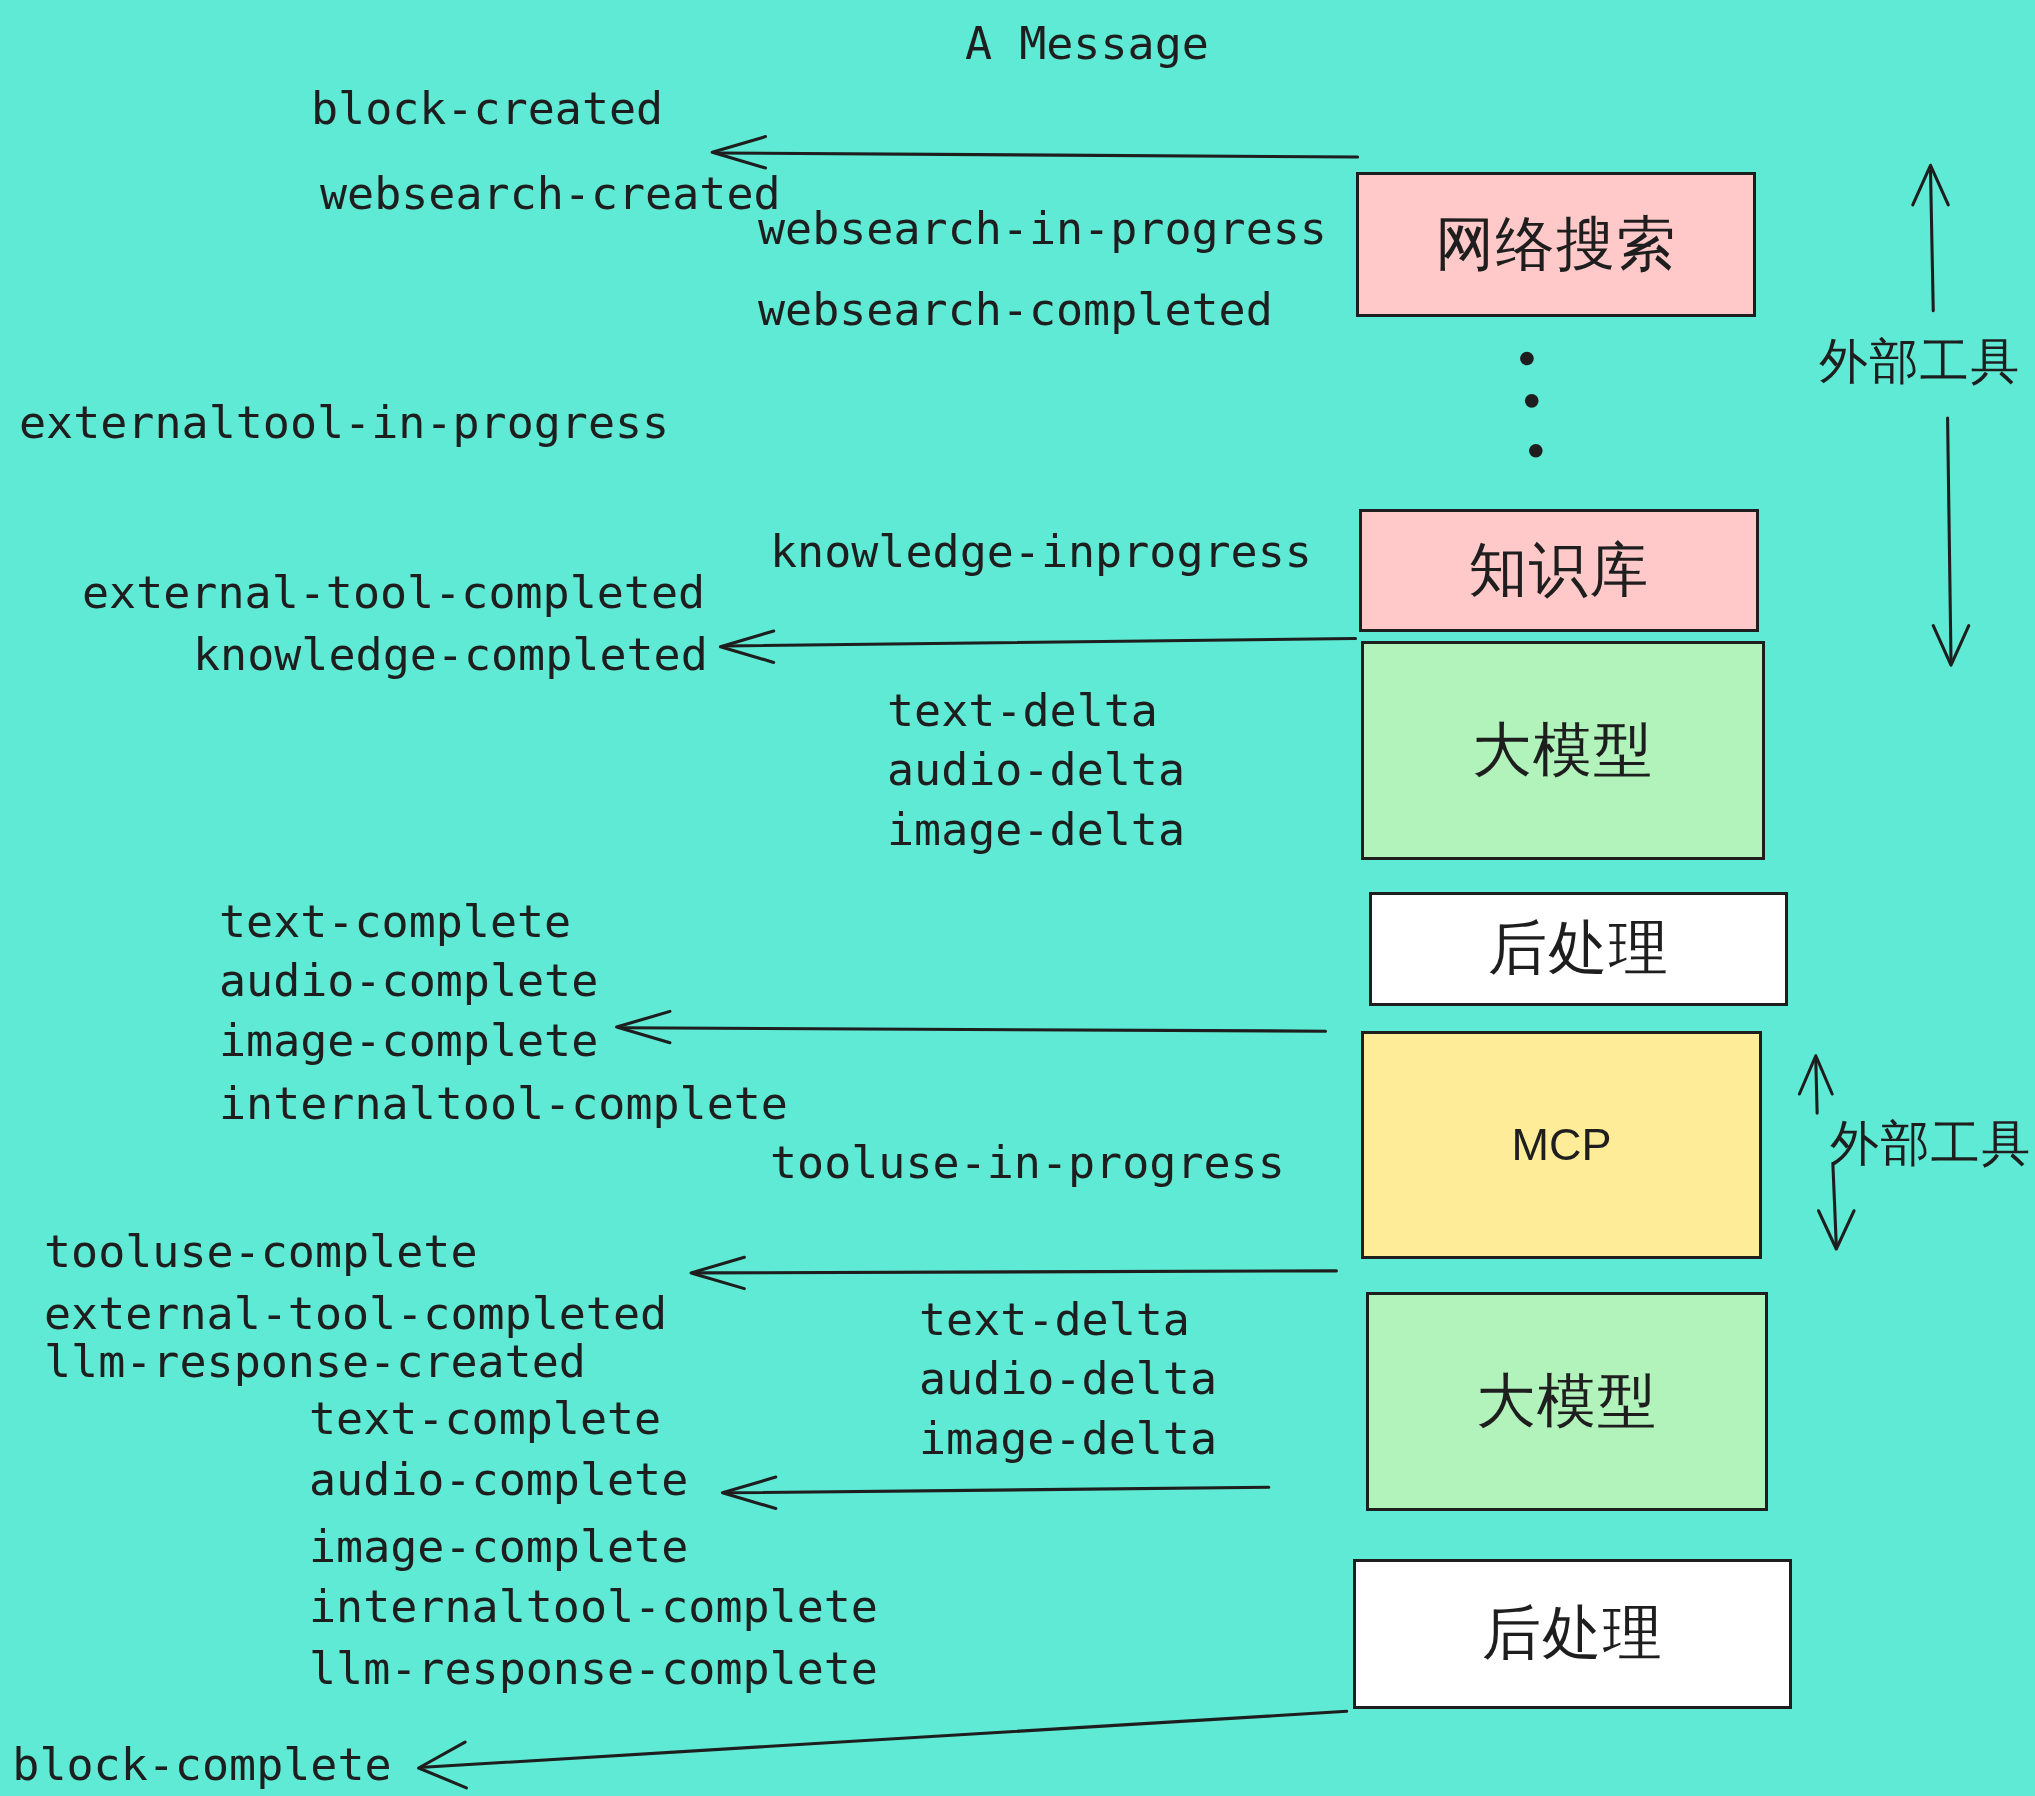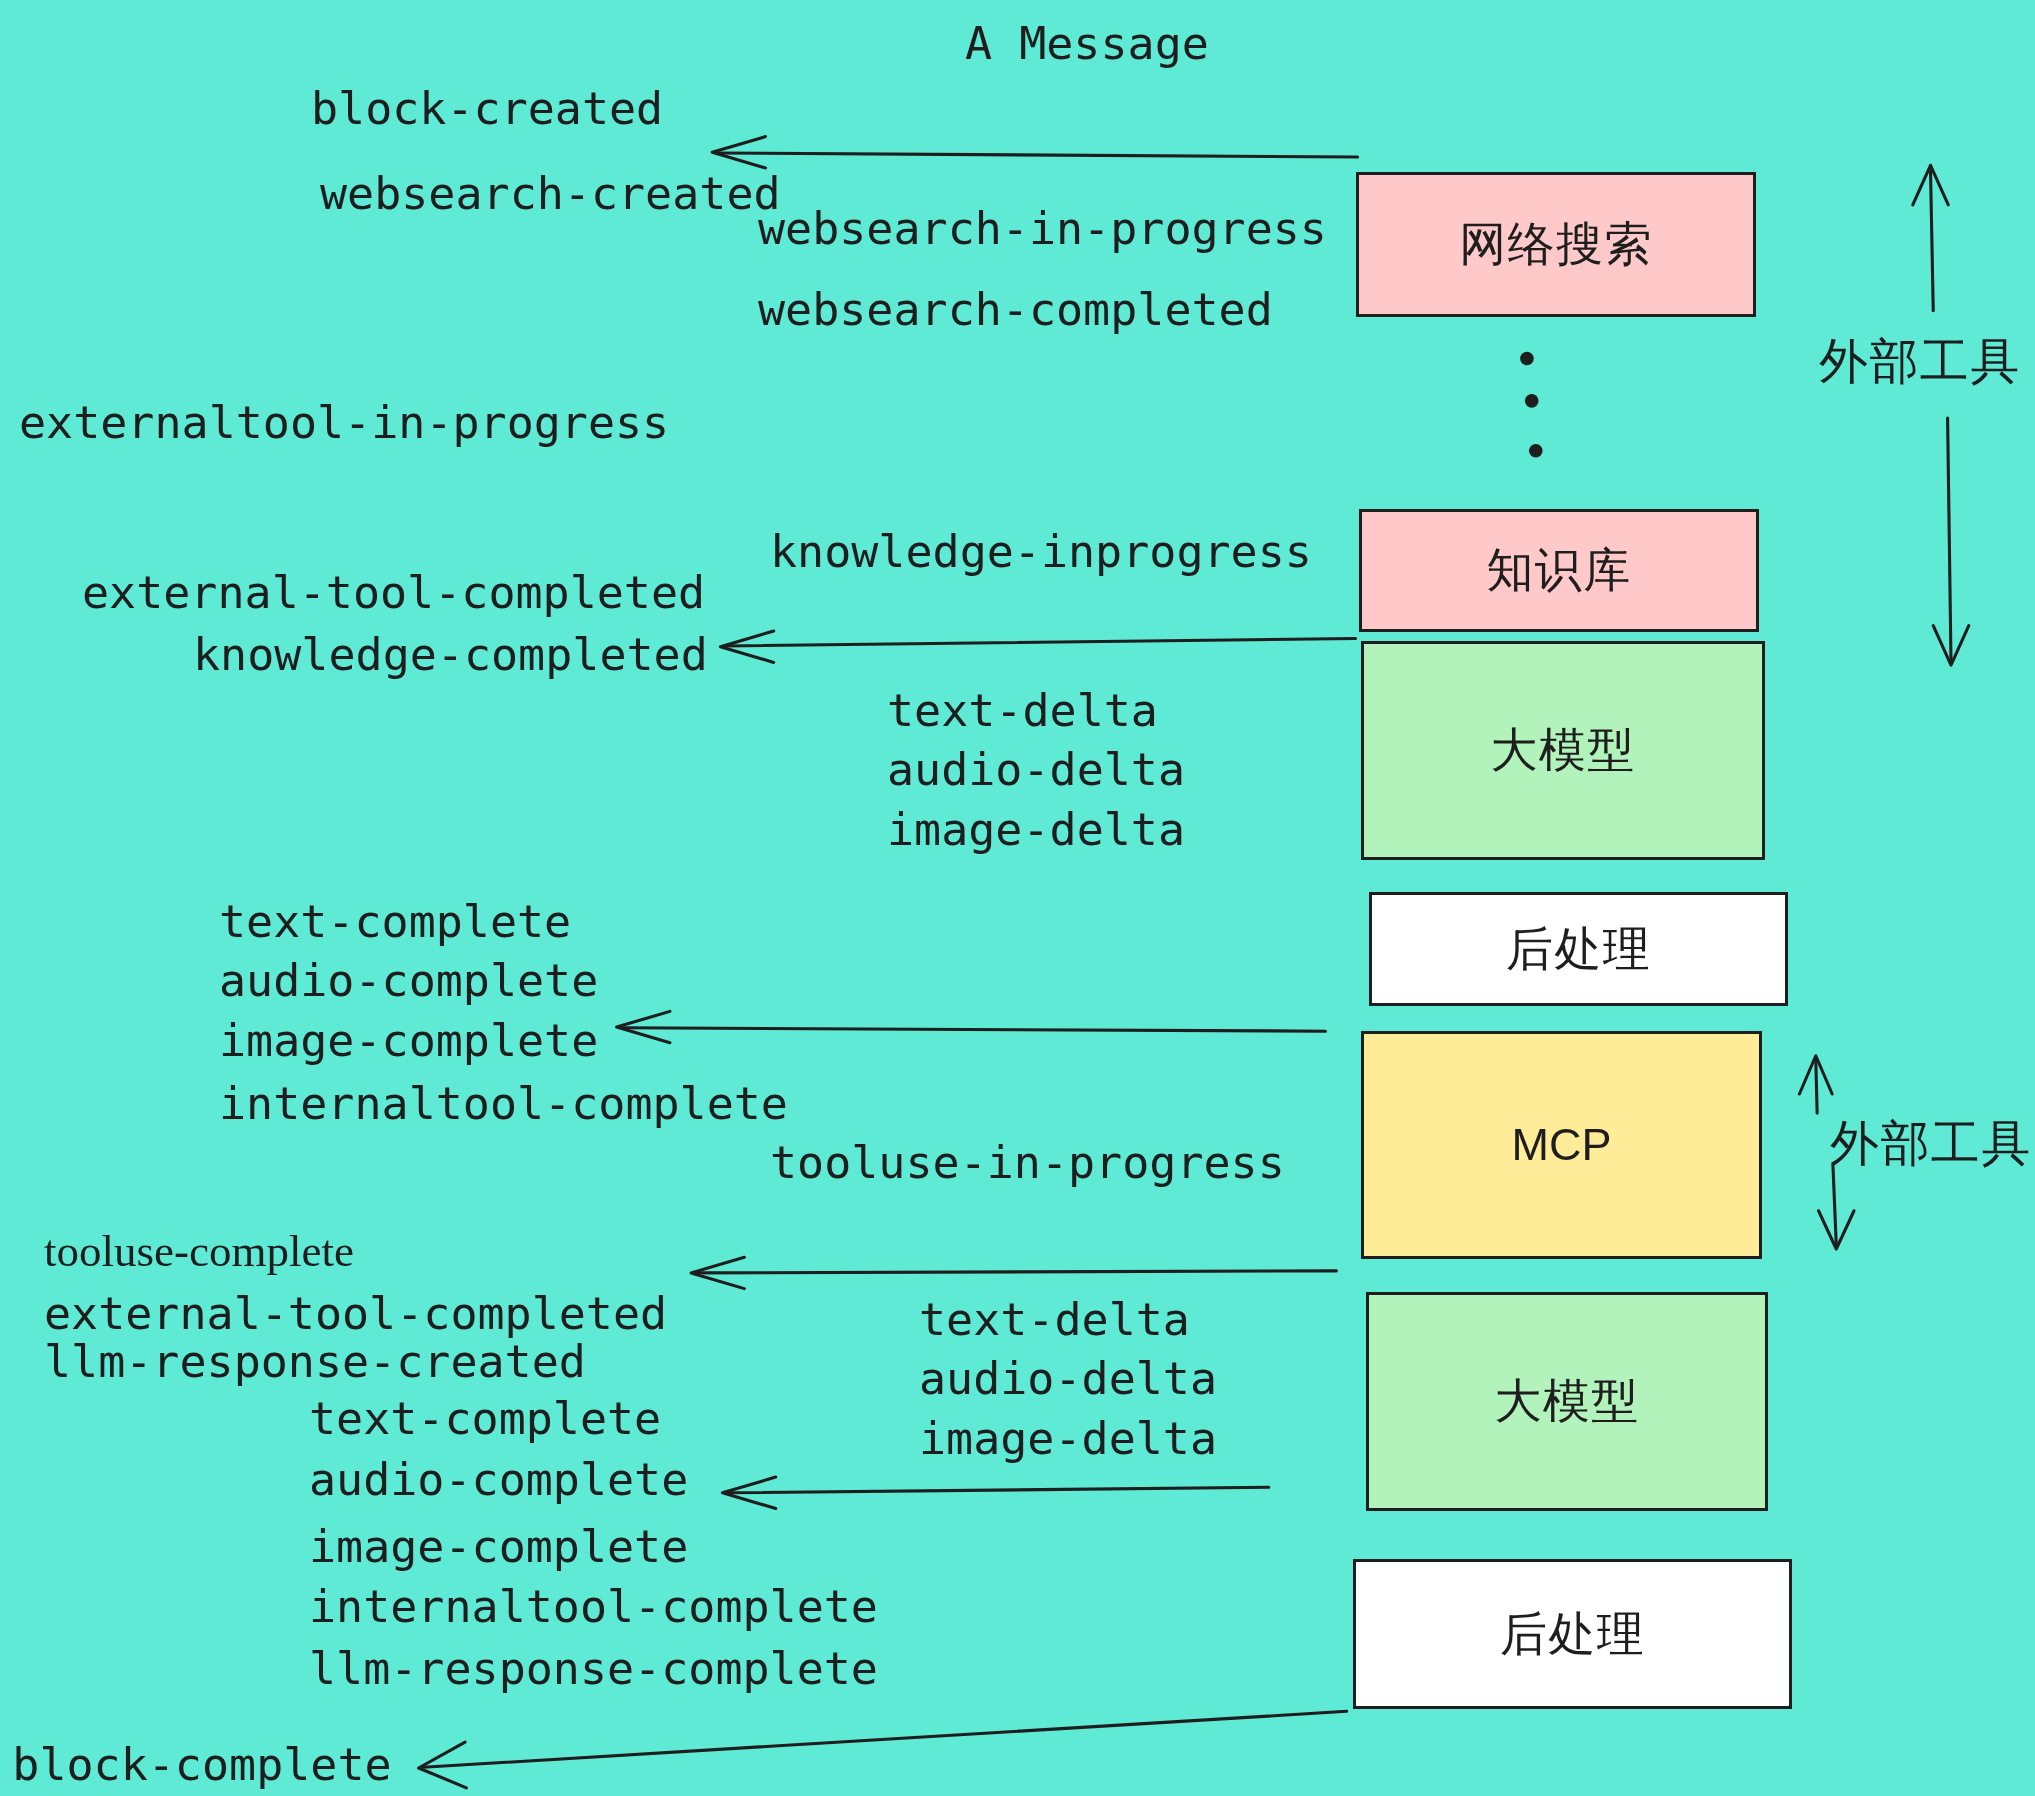--- a/index.html
+++ b/index.html
@@ -34,21 +34,21 @@
   .box{
     position:absolute;
     box-sizing:border-box;
     border:3.4px solid #1e1e1e;
     display:flex;
     align-items:center;
     justify-content:center;
   }
   .box .box-label{
     font-family:"Liberation Sans", sans-serif;
-    font-size:47px;
+    font-size:59px;
     color:#1e1e1e;
     letter-spacing:1.4px;
   }
   .box .box-label.mono{
     font-family:Liberation Sans, sans-serif;
     font-size:45px;
     letter-spacing:0;
   }
   svg.overlay{
     position:absolute;
@@ -135,21 +135,21 @@
   <div class="mono-label" style="left:887px;top:686px;">text-delta</div>
   <div class="mono-label" style="left:887px;top:745px;">audio-delta</div>
   <div class="mono-label" style="left:887px;top:805px;">image-delta</div>
 
   <div class="mono-label" style="left:219px;top:897px;">text-complete</div>
   <div class="mono-label" style="left:219px;top:956px;">audio-complete</div>
   <div class="mono-label" style="left:219px;top:1016px;">image-complete</div>
   <div class="mono-label" style="left:219px;top:1079px;">internaltool-complete</div>
   <div class="mono-label" style="left:770px;top:1138px;">tooluse-in-progress</div>
 
-  <div class="mono-label" style="left:44px;top:1227px;font-family:Liberation Serif, serif;">tooluse-complete</div>
+  <div class="mono-label" style="left:44px;top:1227px;">tooluse-complete</div>
   <div class="mono-label" style="left:44px;top:1289px;">external-tool-completed</div>
   <div class="mono-label" style="left:44px;top:1337px;">llm-response-created</div>
 
   <div class="mono-label" style="left:919px;top:1295px;">text-delta</div>
   <div class="mono-label" style="left:919px;top:1354px;">audio-delta</div>
   <div class="mono-label" style="left:919px;top:1414px;">image-delta</div>
 
   <div class="mono-label" style="left:309px;top:1394px;">text-complete</div>
   <div class="mono-label" style="left:309px;top:1455px;">audio-complete</div>
   <div class="mono-label" style="left:309px;top:1522px;">image-complete</div>

